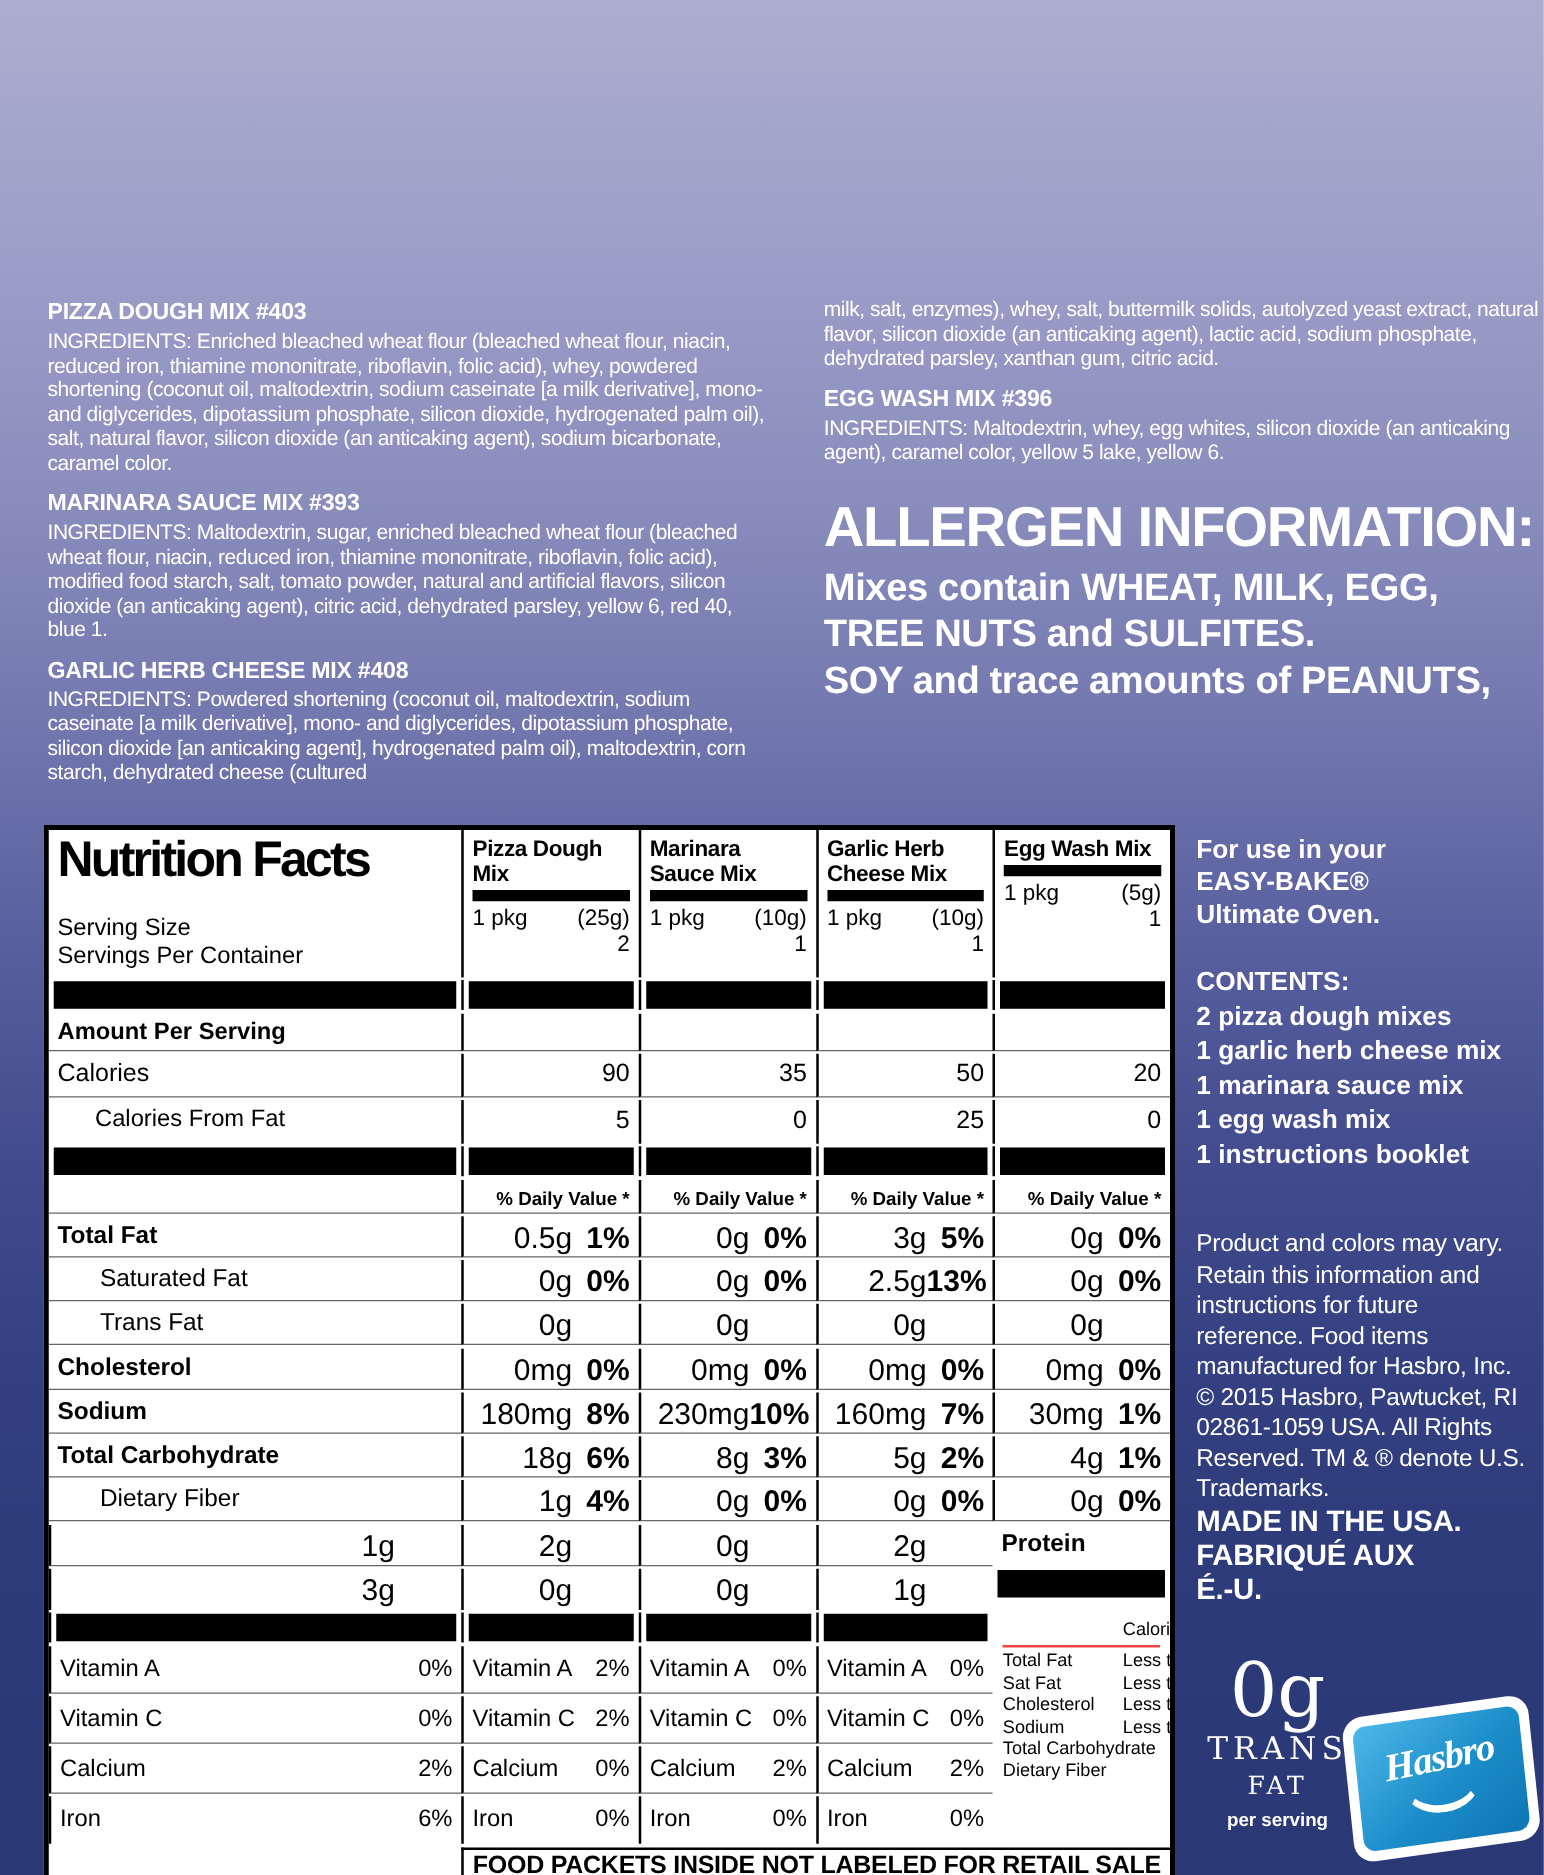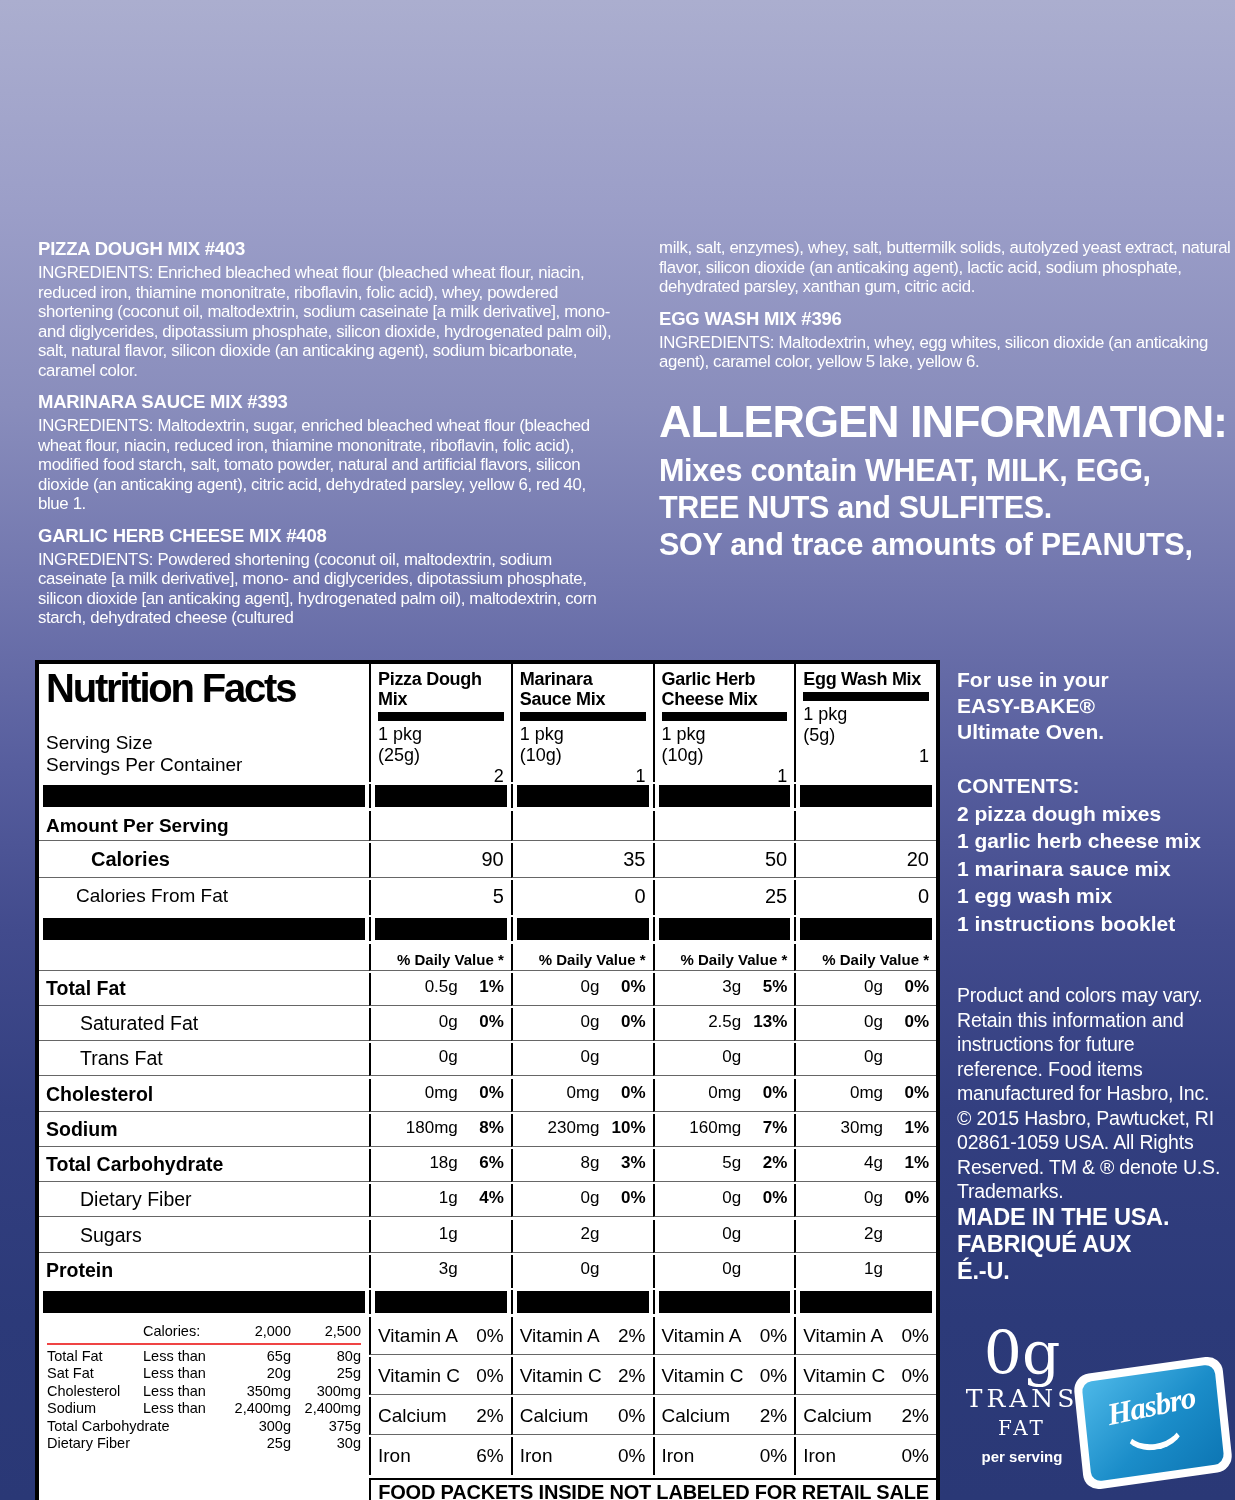--- a/index.html
+++ b/index.html
@@ -26,31 +26,31 @@
   .h-cal{height:35px;}
   .h-dvh{height:27px;}
   .h-nut{height:33px;}
   .h-vit{height:38px;}
   .h-notice{height:28px;}
   .bar{width:100%;height:100%;background:#000;}
   .nf-title{font-weight:bold;font-size:40px;letter-spacing:-2.2px;line-height:44px;padding-top:2px;}
   .serv-labels{position:absolute;bottom:6px;left:7px;font-size:19px;line-height:22px;}
   .col-name{font-weight:bold;font-size:18px;line-height:20px;padding-top:5px;letter-spacing:-.3px;}
   .minibar{height:9px;background:#000;margin:3px 0;}
-  .serv-line{display:flex;justify-content:space-between;font-size:18px;flex-direction:column;}
+  .serv-line{display:flex;justify-content:space-between;font-size:18px;}
   .serv-count{text-align:right;font-size:18px;}
   .aps-label{font-weight:bold;font-size:19px;padding-top:4px;}
-  .cal-label{font-weight:bold;font-size:20px;padding-top:5px;margin-left:45px;}
+  .cal-label{font-weight:normal;font-size:20px;padding-top:5px;}
   .cff-label{font-size:19px;padding-left:30px;padding-top:5px;}
   .val-right{text-align:right;padding-top:5px;font-size:20px;}
   .dvh{font-weight:bold;font-size:15px;text-align:right;padding-top:7px;}
   .nlab{font-size:19.5px;padding-top:4px;}
   .nlab.b{font-weight:bold;}
   .nlab.ind{padding-left:34px;}
-  .nval{display:grid;grid-template-columns:1fr 46px;padding-top:4px;font-size:17px;}
+  .nval{display:grid;grid-template-columns:1fr 46px;padding-top:4px;font-size:24px;}
   .amt{text-align:right;}
   .pct{text-align:right;font-weight:bold;}
   .vit{display:flex;justify-content:space-between;align-items:flex-start;padding-top:8px;font-size:19px;}
   .notice{display:flex;align-items:center;justify-content:center;font-weight:bold;font-size:20px;
           border-top:2.5px solid #000;letter-spacing:-.2px;white-space:nowrap;text-align:center;}
   .fn{padding:6px 8px;font-size:14.5px;line-height:17px;}
   .fn-para{padding-left:9px;text-indent:-9px;margin-bottom:5px;font-size:14.8px;line-height:17.5px;}
   .fn-cal{display:grid;grid-template-columns:96px 78px 1fr 1fr;border-bottom:2px solid #ef4444;
           padding-bottom:3px;margin-bottom:3px;}
   .fn-row{display:grid;grid-template-columns:96px 78px 1fr 1fr;line-height:17.5px;}
@@ -338,23 +338,20 @@
           <span class="pct">0%</span>
         </div>
         <div class="c dat h-nut nval hl">
           <span class="amt">0g</span>
           <span class="pct">0%</span>
         </div>
         <div class="c dat h-nut nval hl">
           <span class="amt">0g</span>
           <span class="pct">0%</span>
         </div>
-        <div class="c lab h-nut hl">
-          <div class="nlab ind">Sugars</div>
-        </div>
         <div class="c dat h-nut nval hl">
           <span class="amt">1g</span>
           <span class="pct"></span>
         </div>
         <div class="c dat h-nut nval hl">
           <span class="amt">2g</span>
           <span class="pct"></span>
         </div>
         <div class="c dat h-nut nval hl">
           <span class="amt">0g</span>

